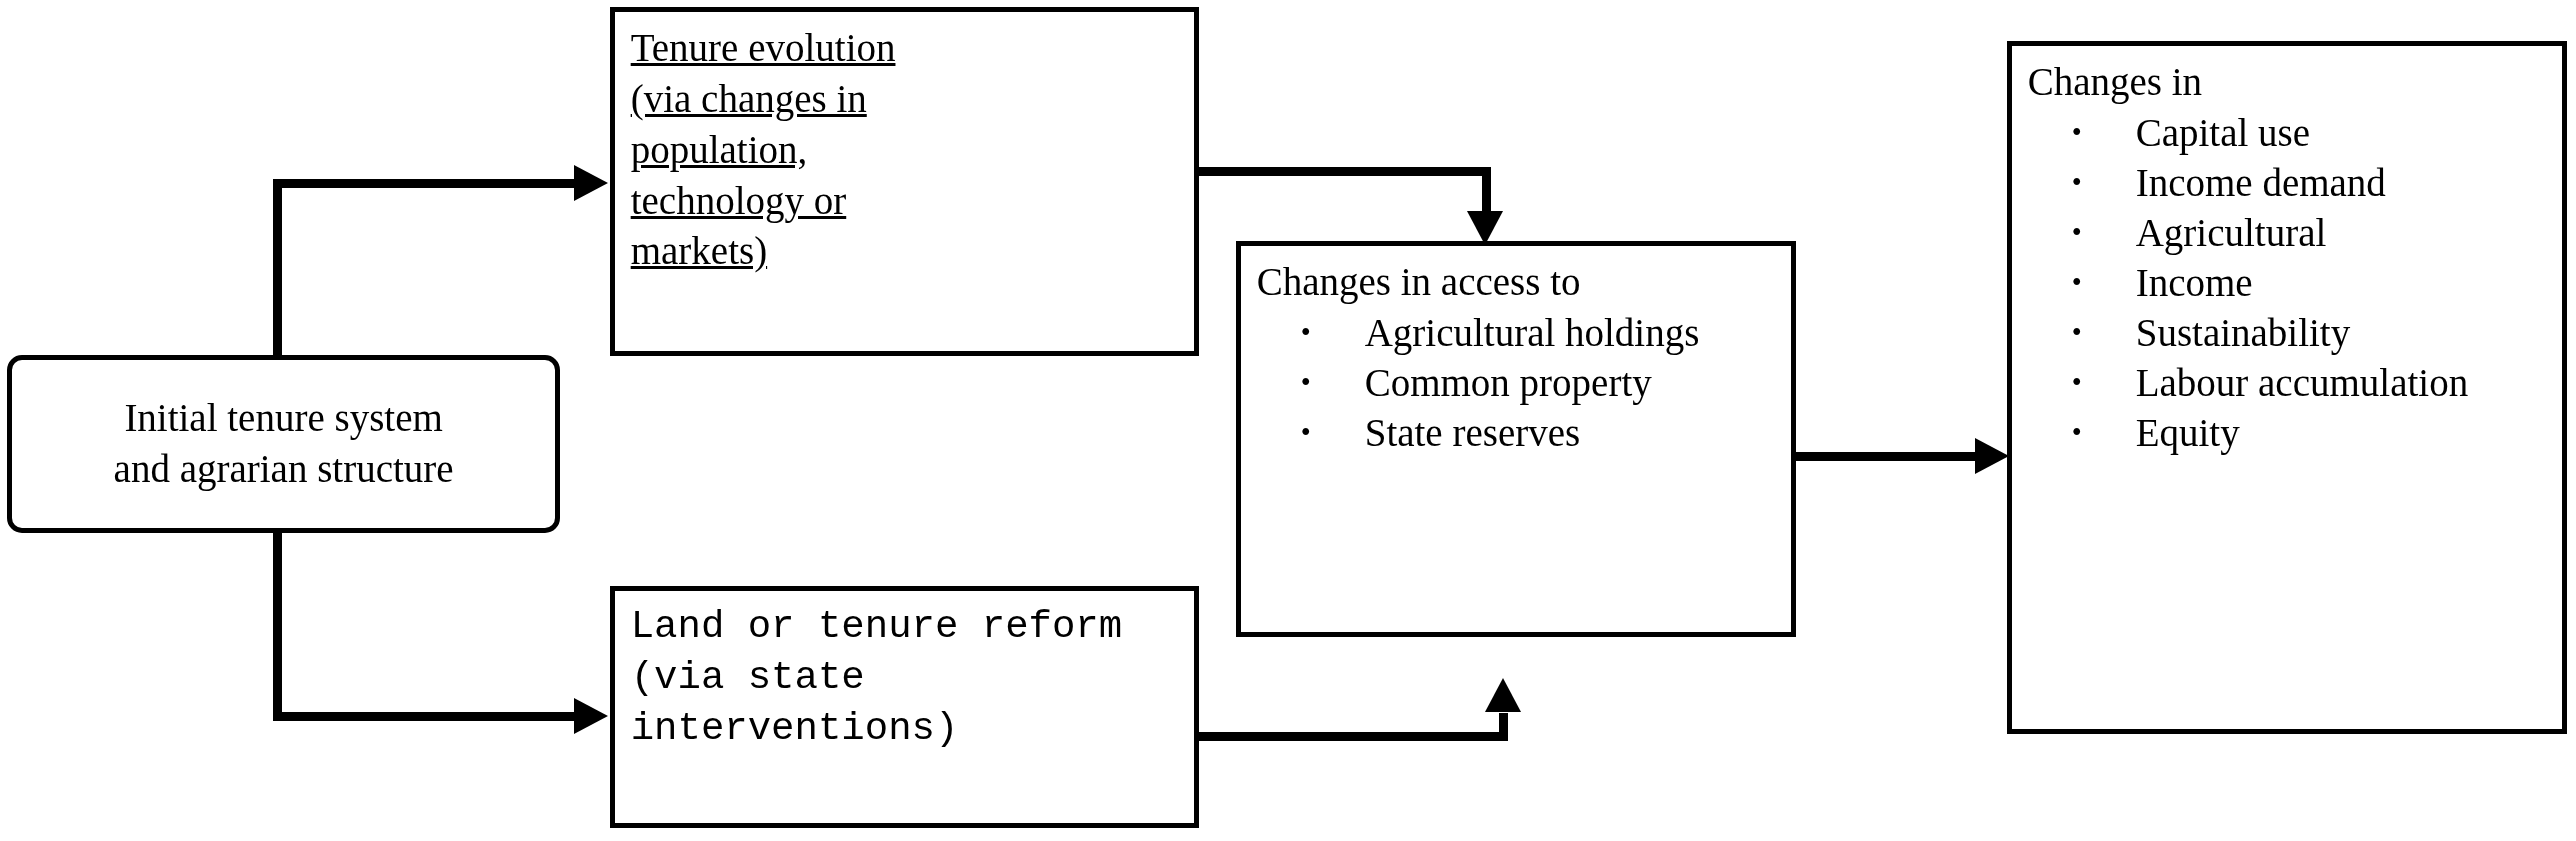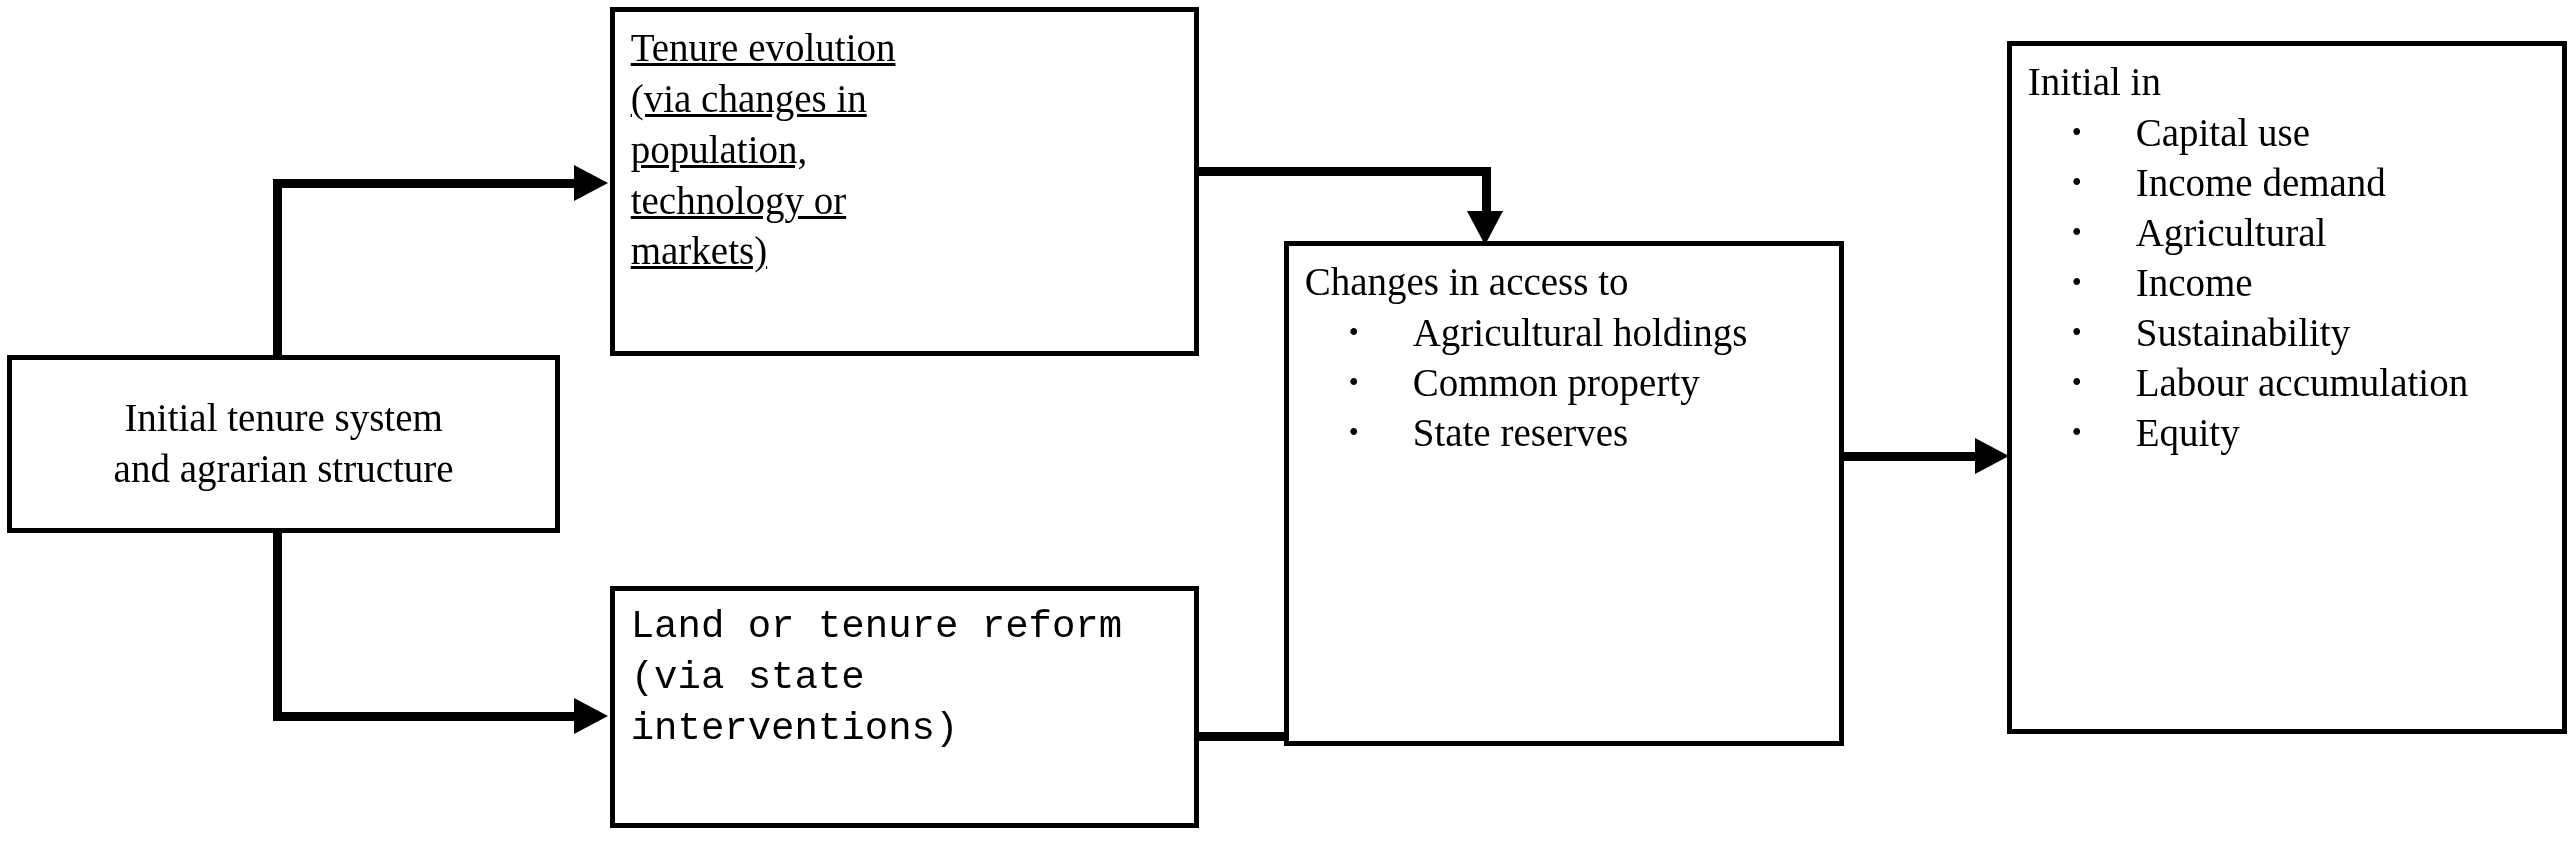--- a/index.html
+++ b/index.html
@@ -45,24 +45,24 @@
     left: 44px;
     top: 0;
     font-size: 28.5px;
     line-height: 1.72;
   }
   .bullets li .bullet-label {
     display: block;
   }
 
   
-  #box-initial  { left: 7.1px;   top: 355px;  width: 553px;  height: 178px; display:flex; align-items:center; justify-content:center; text-align:center; }
+  #box-initial  { left: 7.1px;   top: 355px;  width: 553px;  height: 178px; display:flex; align-items:center; justify-content:center; text-align:center;border-radius:15px; }
   #box-tenure   { left: 610px;  top: 7.1px;   width: 589px;  height: 349px; text-decoration: underline; }
   #box-reform   { left: 610px;  top: 586px;  width: 589px;  height: 242px; font-family: Liberation Mono, monospace; }
-  #box-access   { left: 1236px; top: 241px;  width: 560px;  height: 505px; margin-left: 48px; }
+  #box-access   { left: 1236px; top: 241px;  width: 560px;  height: 396px; }
   #box-outcomes { left: 2007px; top: 41px;   width: 560px;  height: 693px; }
 
   
   .seg { position: absolute; background: #000000; }
   .arrow-right, .arrow-down, .arrow-up {
     position: absolute;
     width: 0; height: 0;
   }
   .arrow-right {
     border-top: 18.5px solid transparent;
@@ -135,21 +135,21 @@
         <span class="bullet-label">Common property</span>
       </li>
       <li>
         <span class="bullet-dot">•</span>
         <span class="bullet-label">State reserves</span>
       </li>
     </ul>
   </div>
 
   <div class="box" id="box-outcomes">
-    <span class="heading">Initial in</span>
+    <span class="heading">Changes in</span>
     <ul class="bullets">
       <li>
         <span class="bullet-dot">•</span>
         <span class="bullet-label">Capital use</span>
       </li>
       <li>
         <span class="bullet-dot">•</span>
         <span class="bullet-label">Income demand</span>
       </li>
       <li>

